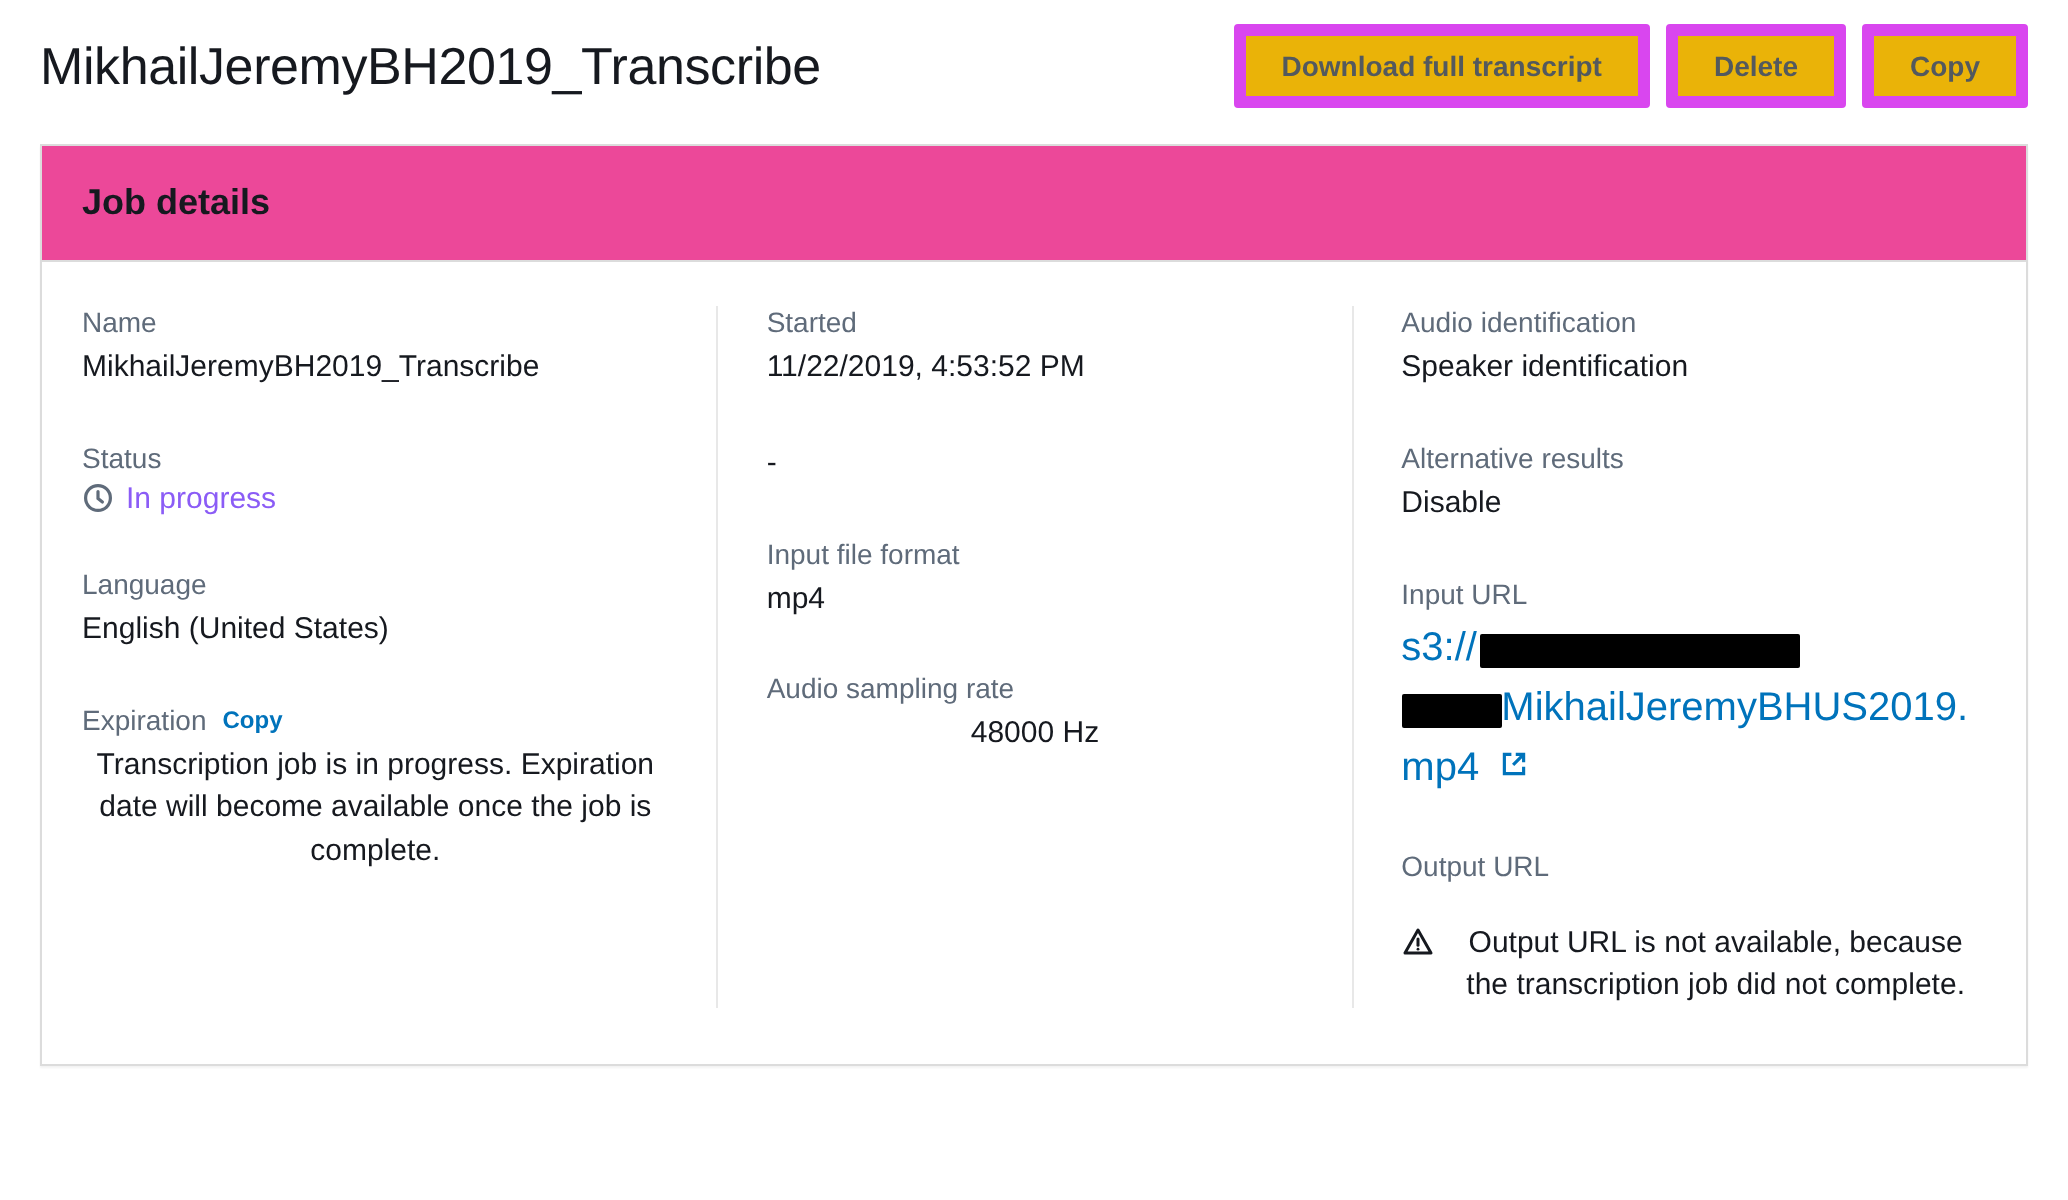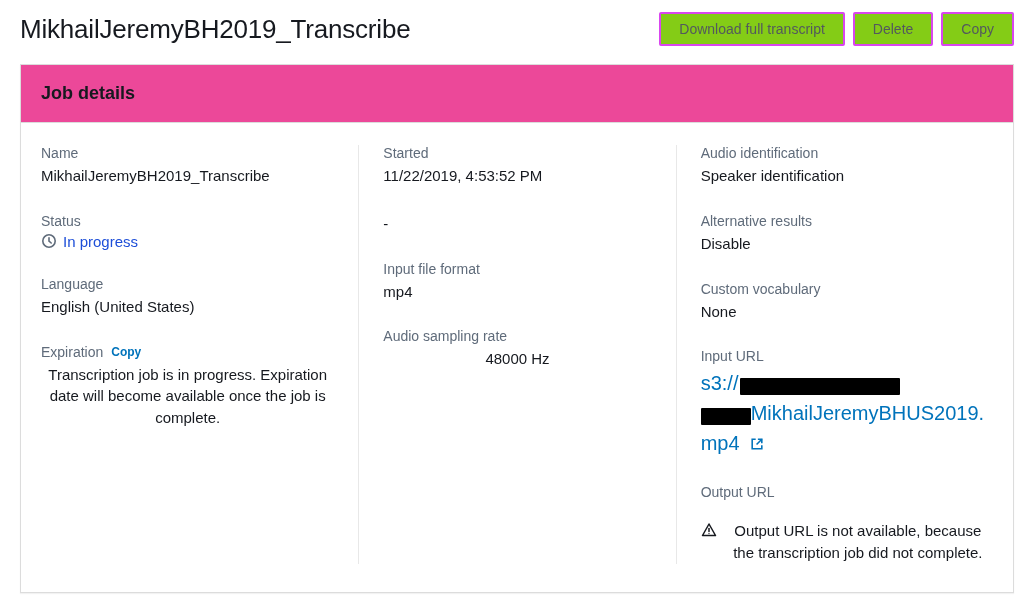--- a/index.html
+++ b/index.html
@@ -17,26 +17,26 @@
     margin-bottom: 18px;
   }
   h1.page-title {
     font-size: 26px;
     font-weight: 500;
     color: #16191f;
     letter-spacing: -0.2px;
   }
   .btn-group { display: flex; gap: 8px; }
   .btn {
-    border: 2px solid #d946ef;
+    border: 6px solid #d946ef;
     border-radius: 2px;
-    background: #84cc16;
+    background: #eab308;
     color: #53595e;
     font-size: 14px;
-    font-weight: 400;
+    font-weight: 700;
     padding: 7px 18px;
     cursor: pointer;
   }
   .panel {
     border: 1px solid #dcdcdc;
     border-radius: 0;
     box-shadow: 0 1px 1px rgba(0,0,0,0.05);
   }
   .panel-header {
     background: #ec4899;
@@ -77,21 +77,21 @@
   .info-link {
     color: #0073bb;
     font-size: 12px;
     font-weight: 700;
     cursor: pointer;
   }
   .status-row {
     display: flex;
     align-items: center;
     gap: 6px;
-    color: #1d4ed8;
+    color: #8b5cf6;
     font-size: 15px;
   }
   .status-row svg { flex-shrink: 0; }
   .url-link {
     color: #0073bb;
     font-size: 20px;
     word-break: break-all;
     display: inline;
   }
   .url-line { line-height: 1.5; }
@@ -185,24 +185,20 @@
     </div>
 
     <div class="col">
       <div class="field">
         <div class="field-label">Audio identification</div>
         <div class="field-value">Speaker identification</div>
       </div>
       <div class="field">
         <div class="field-label">Alternative results</div>
         <div class="field-value">Disable</div>
-      </div>
-      <div class="field">
-        <div class="field-label">Custom vocabulary</div>
-        <div class="field-value">None</div>
       </div>
       <div class="field">
         <div class="field-label">Input URL</div>
         <div class="url-line">
           <span class="url-link">s3://</span><span class="redact r1"></span><br>
           <span class="redact r2"></span><span class="url-link">MikhailJeremyBHUS2019.mp4</span>
           <span class="ext-icon">
             <svg width="14" height="14" viewBox="0 0 16 16" fill="none" stroke="#0073bb" stroke-width="1.8">
               <path d="M6.5 2.5 H2.5 V13.5 H13.5 V9.5"></path>
               <path d="M9 2.5 H13.5 V7"></path>

